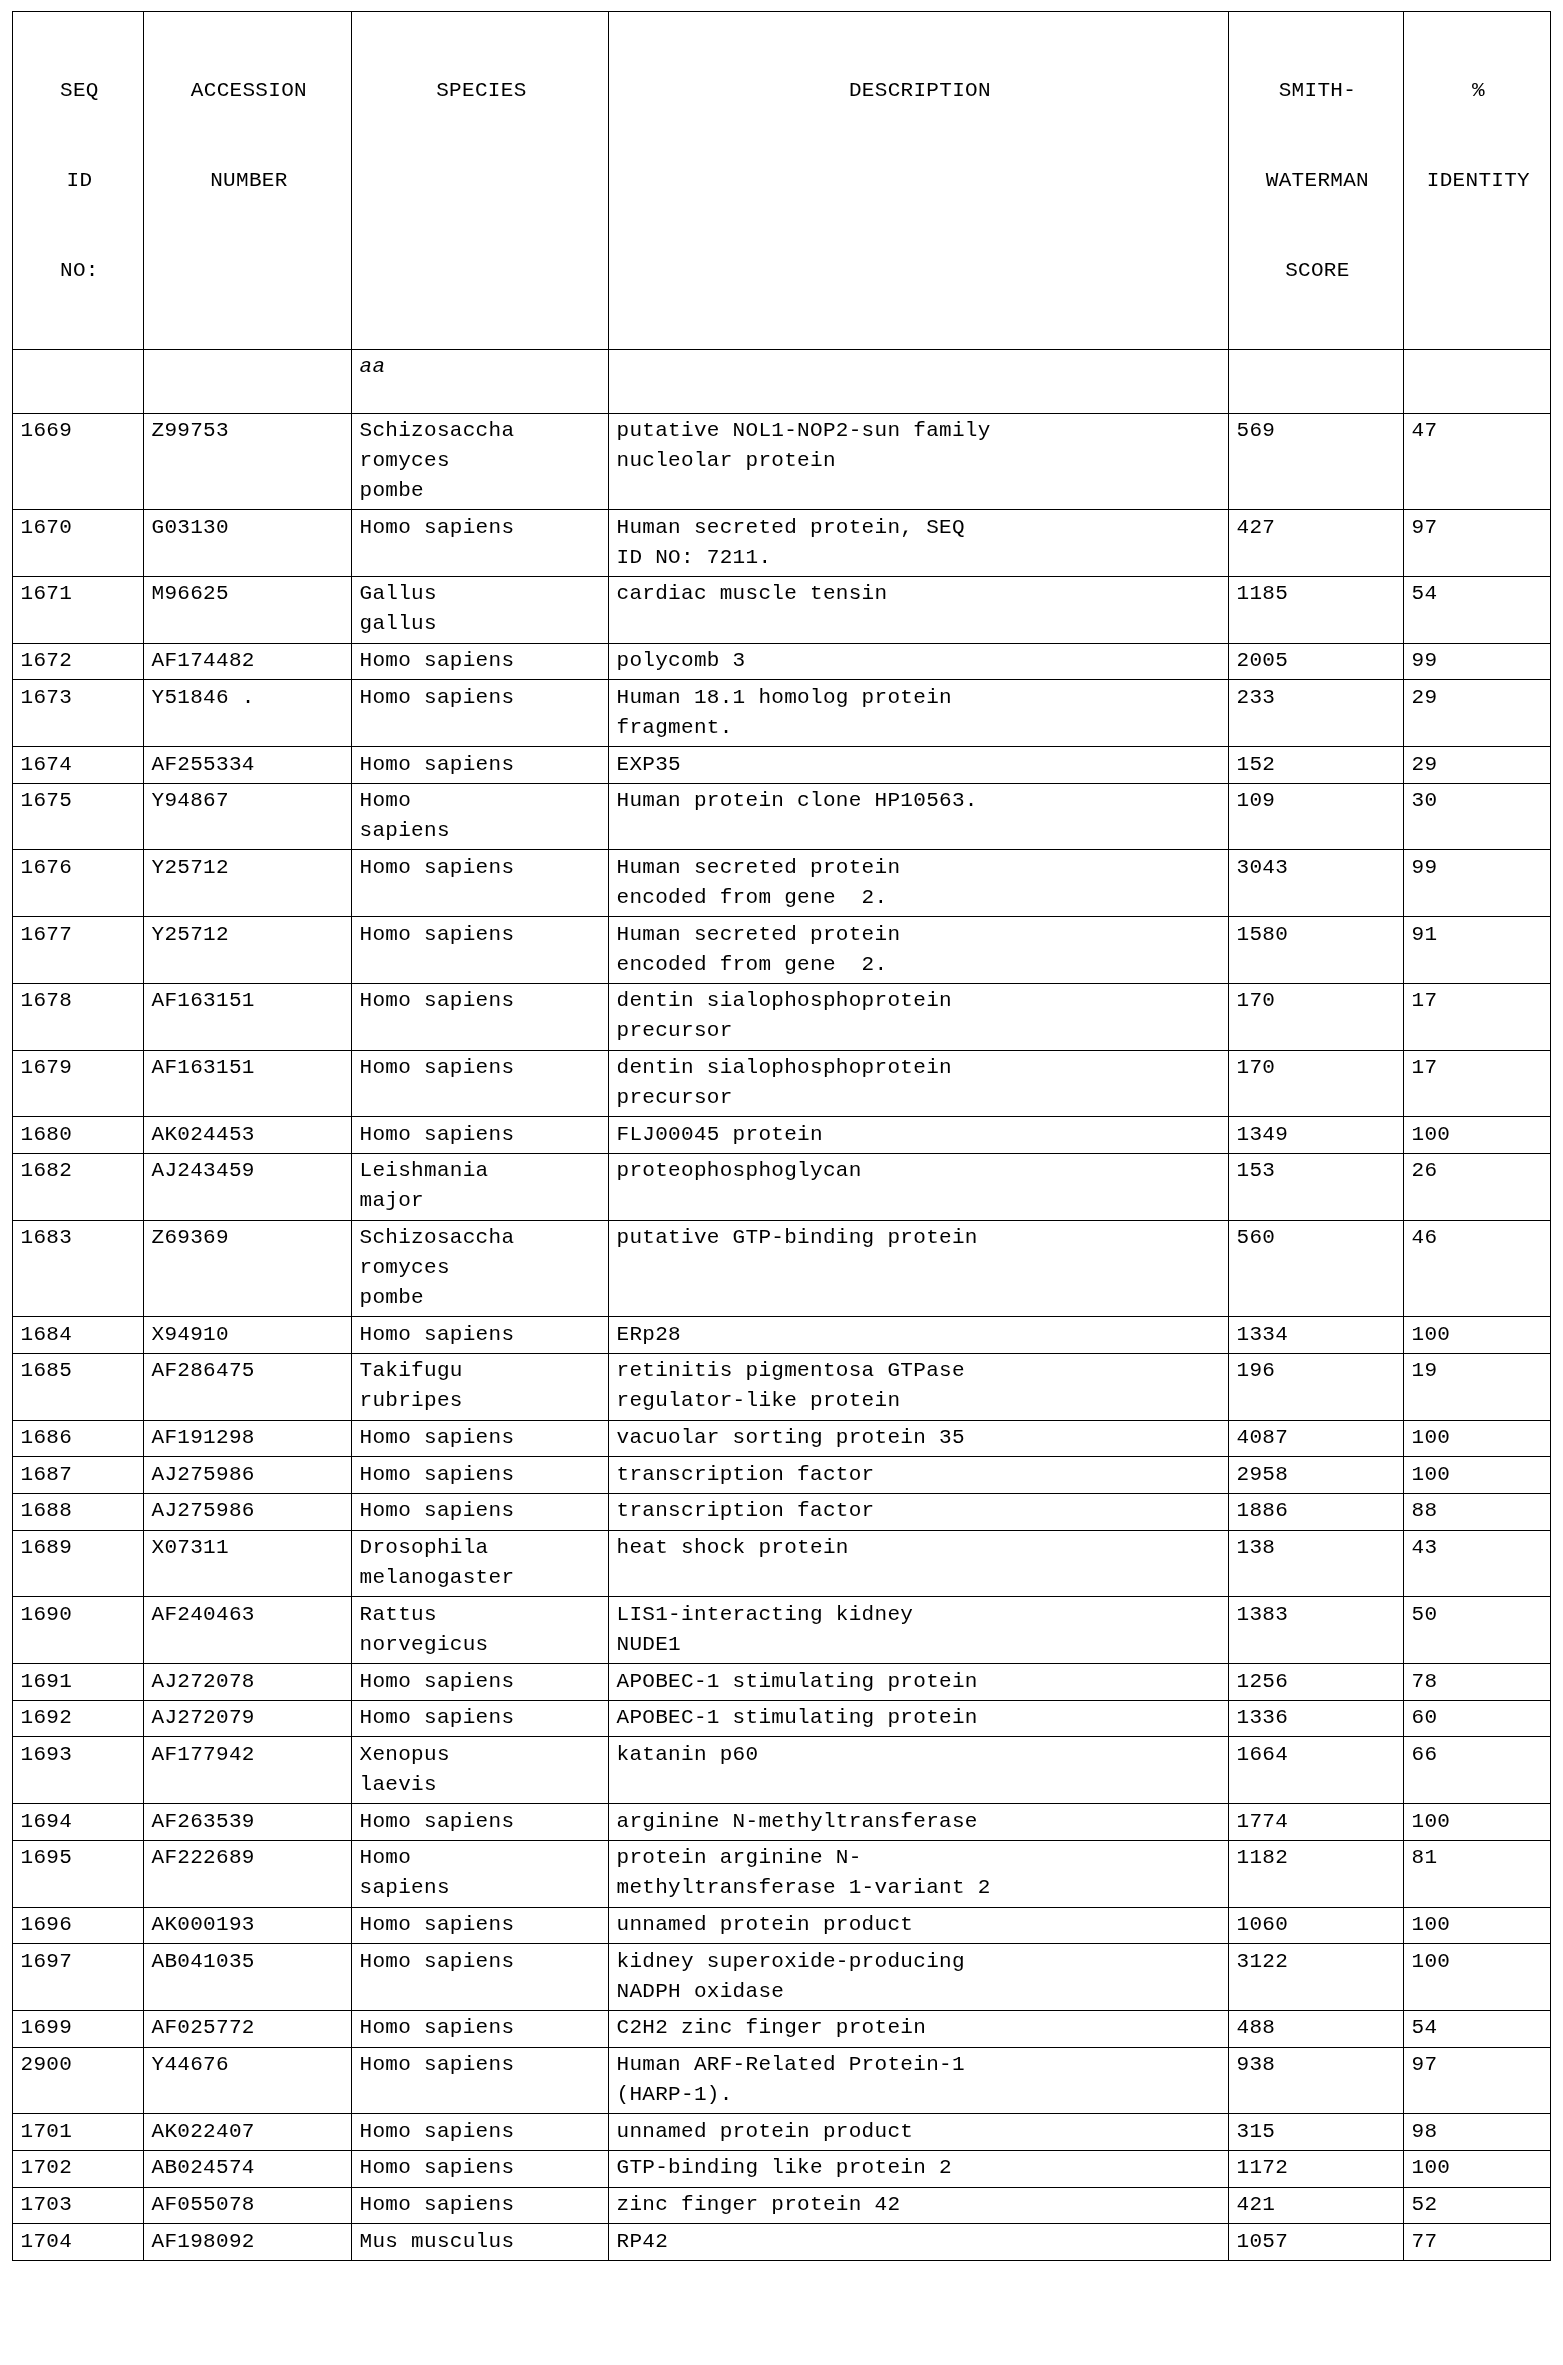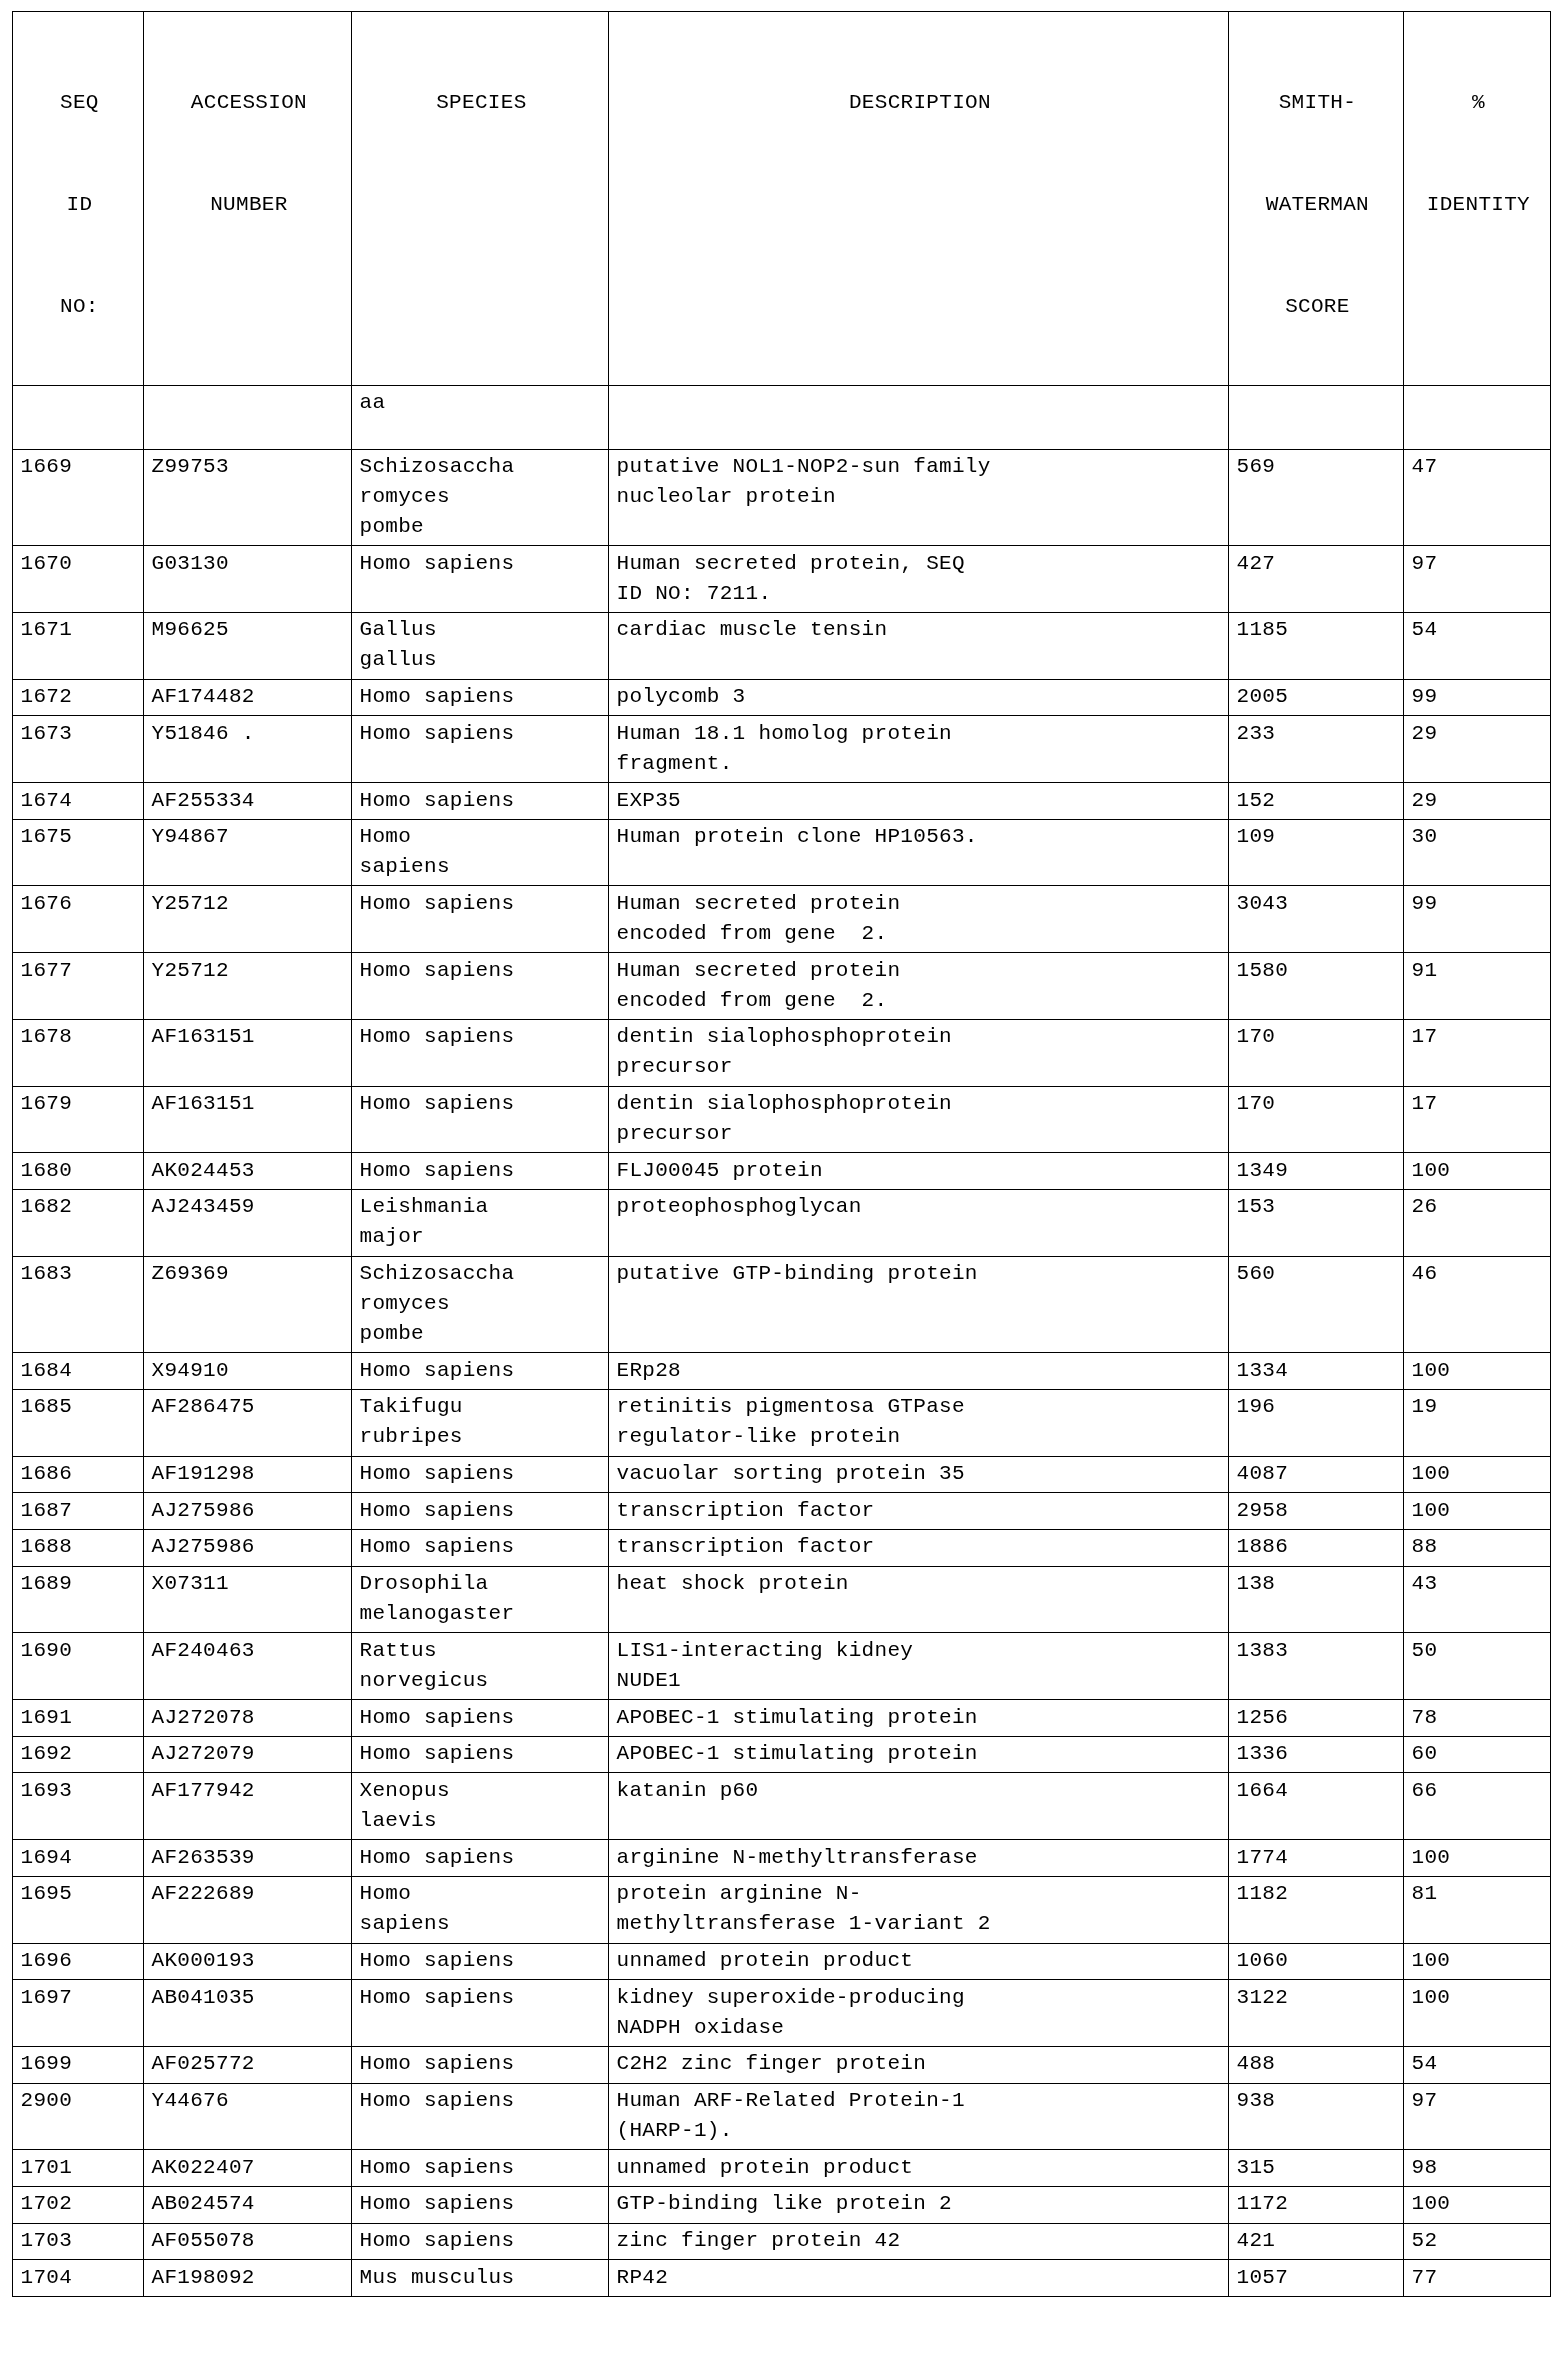--- a/index.html
+++ b/index.html
@@ -47,23 +47,24 @@
     word-break: normal;
     overflow-wrap: break-word;
   }
   table.seq-table thead th {
     text-align: center;
     padding-top: 3.3px;
     padding-bottom: 3.3px;
     height: 124px;
     vertical-align: top;
   }
-  table.seq-table thead th .hdr-line { display: block; margin-top: 12px; }
+  table.seq-table thead th .hdr-line { display: block; }
   tr.units-row td {
     height: 57px;
+    font-style: italic;
   }
   td.cell-left { text-align: left; }
 </style>
 </head>
 <body>
 
 <div class="page">
   <table class="seq-table">
     <colgroup>
       <col class="c-seq">

